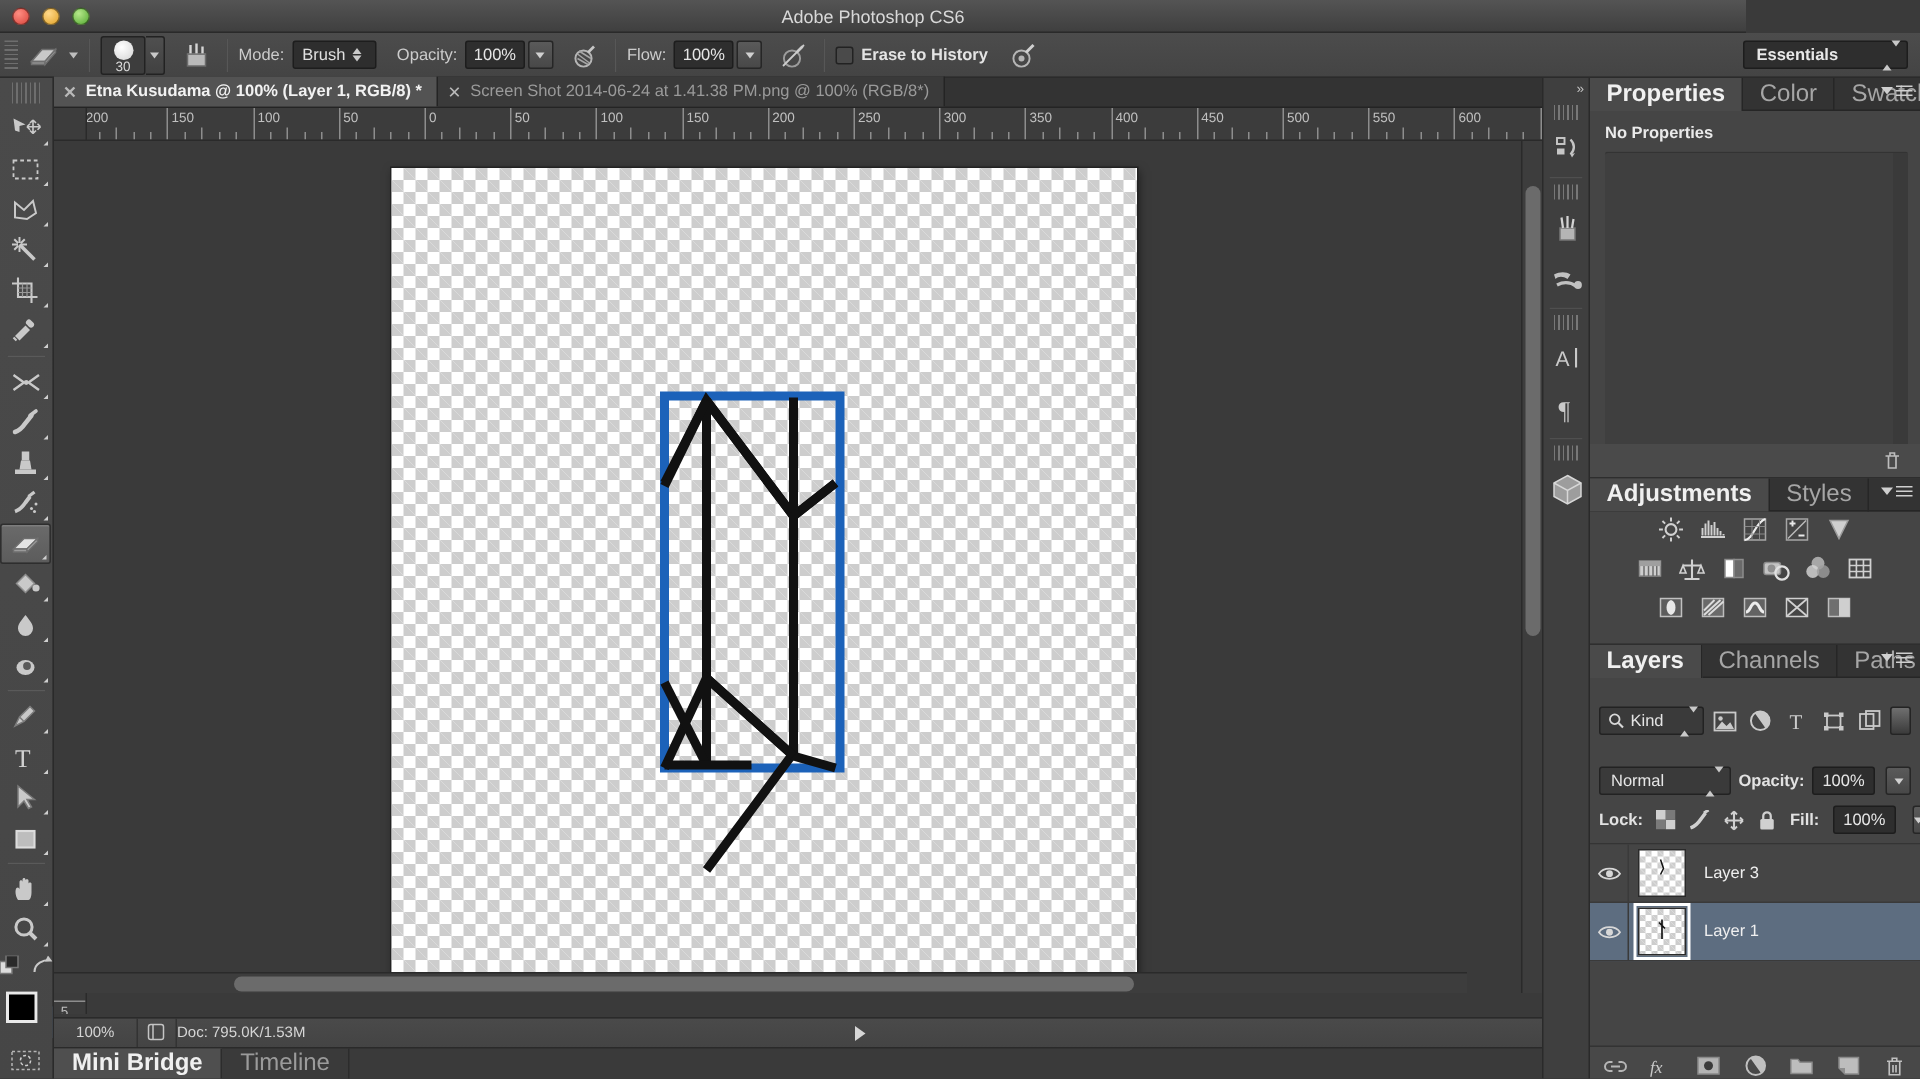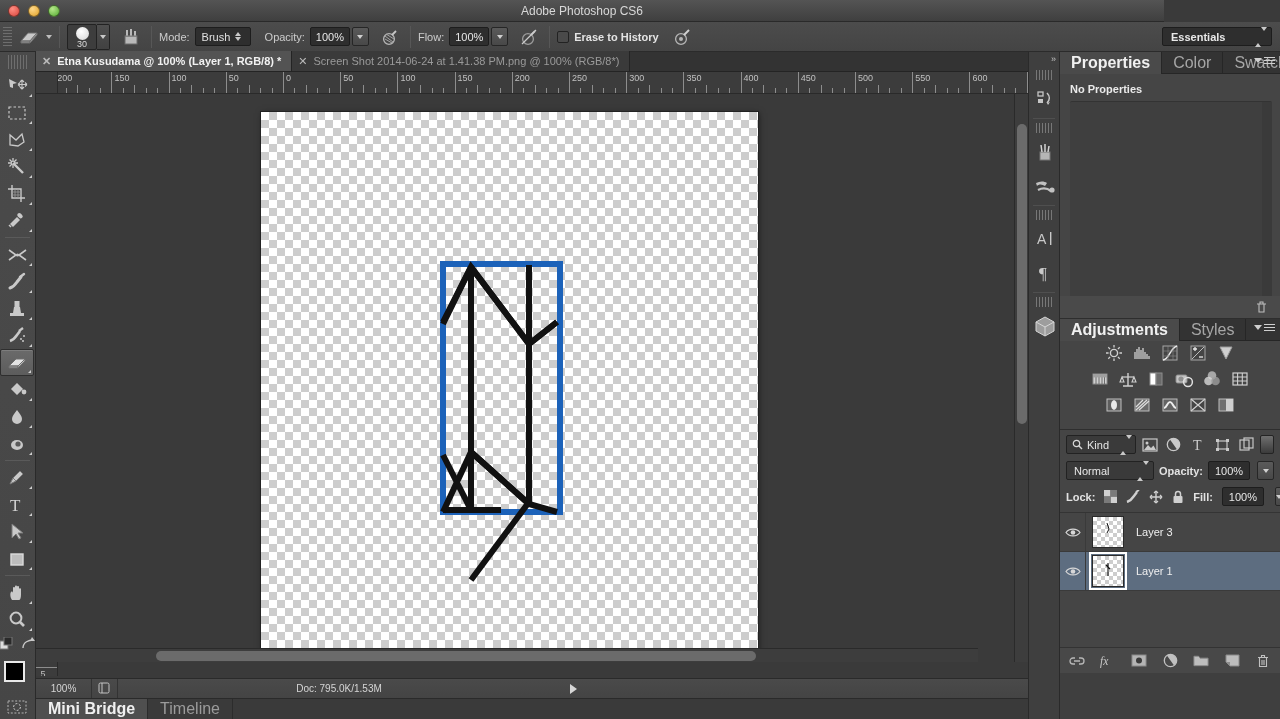--- a/index.html
+++ b/index.html
@@ -150,21 +150,21 @@
      background:#6b6b6b; border-radius:5px; }
   .doc-wrap { position:absolute; left:36px; top:94px; width:992px; height:582px; }
 
   
   .statusbar {
     position:absolute; left:36px; top:678px; width:992px; height:20px;
     background:linear-gradient(#4a4a4a,#444); border-top:1px solid #2a2a2a;
     display:flex; align-items:center; font-size:10px; color:#d5d5d5;
   }
   .zoomfield { width:56px; text-align:center; border-right:1px solid #333; line-height:20px;}
-  .docinfo { flex:1; text-align:center; }
+  .docinfo { flex:1; }
 
   
   .bottomtabs {
     position:absolute; left:36px; top:698px; width:992px; height:21px;
     background:#3a3a3a; border-top:1px solid #2a2a2a; display:flex; align-items:center;
   }
   .btab { height:21px; padding:0 12px; display:flex; align-items:center;
      font-size:16px; border-right:1px solid #2c2c2c; }
   .btab.active { background:#4f4f4f; color:#f0f0f0; font-weight:bold; }
   .btab.inactive { color:#9b9b9b; }
@@ -198,21 +198,21 @@
      margin:0 8px 0 10px; border-radius:2px 2px 0 0; position:relative; }
   .props-sb { position:absolute; right:0; top:0; width:10px; height:100%; background:#3a3a3a;}
   .props-footer { height:22px; background:#4a4a4a; display:flex; align-items:center;
      justify-content:flex-end; gap:12px; padding-right:12px; }
 
   .adj-grid { padding:2px 0 8px; }
   .adj-row { display:flex; justify-content:center; gap:6px; margin-bottom:6px; }
   .adj-ico { width:22px; height:20px; display:flex; align-items:center; justify-content:center; }
 
   .layers-body { background:#454545; }
-  .filter-row { display:flex; align-items:flex-start; gap:4px; padding:5px 6px; }
+  .filter-row { display:flex; align-items:flex-start; gap:4px; padding:19px 6px; }
   .kind-combo { height:19px; width:72px; background:#3a3a3a; border:1px solid #222;
      border-radius:2px; display:flex; align-items:center; gap:4px; padding:0 3px 0 5px; color:#e4e4e4;}
   .filt-ico { width:21px; height:19px; display:flex; align-items:center; justify-content:center; }
   .filt-toggle { width:14px;height:19px;background:linear-gradient(#6f6f6f,#3b3b3b);
      border:1px solid #242424;border-radius:2px;margin-left:auto; }
   .blend-row { display:flex; align-items:center; gap:5px; padding:2px 6px 5px; }
   .blend-combo { height:19px; flex:1; background:#3a3a3a; border:1px solid #222; border-radius:2px;
      display:flex; align-items:center; justify-content:space-between; padding:0 4px 0 7px; color:#e8e8e8; }
   .lock-row { display:flex; align-items:center; gap:9px; padding:2px 6px 6px; }
   .layer-list { border-top:1px solid #343434; }
@@ -965,20 +965,33 @@
                 <rect x="2" y="2" width="14" height="12" fill="#6f6f6f" stroke="#bdbdbd"></rect>
                 <rect x="9" y="2" width="7" height="12" fill="#cfcfcf"></rect>
               </svg>
           </span>
         </div>
       </div>
     </div>
 
     <div class="panel-div"></div>
 
+    <div class="panel-tabs">
+      <div class="ptab active">Layers</div>
+      <div class="ptab">Channels</div>
+      <div class="ptab">Paths</div>
+      <div class="pmenu">
+        <span class="tri"></span>
+        <span class="lines">
+            <i></i>
+            <i></i>
+            <i></i>
+          </span>
+      </div>
+    </div>
 
     <div class="layers-body">
       <div class="filter-row">
         <div class="kind-combo">
           <svg width="11" height="11" viewBox="0 0 11 11">
             <circle cx="4.5" cy="4.5" r="3.2" fill="none" stroke="#d8d8d8" stroke-width="1.2"></circle>
             <path d="M7 7 L10 10" stroke="#d8d8d8" stroke-width="1.4"></path>
           </svg>
           <span>Kind</span>
           <span class="stepper" style="margin-left:auto">

